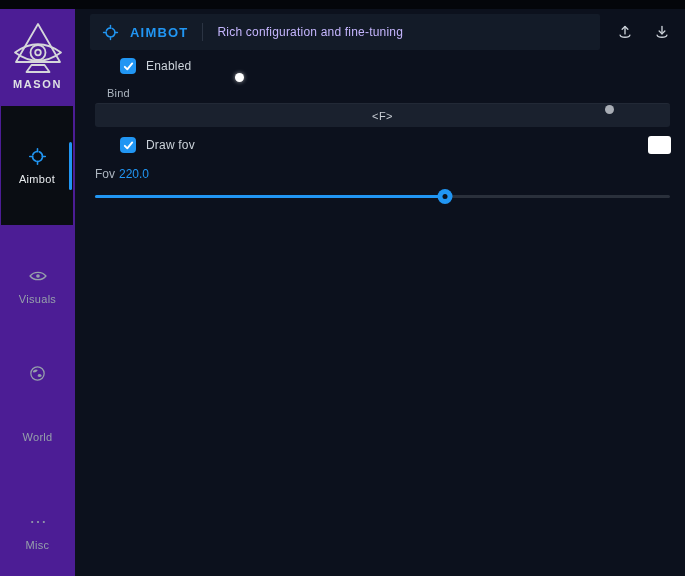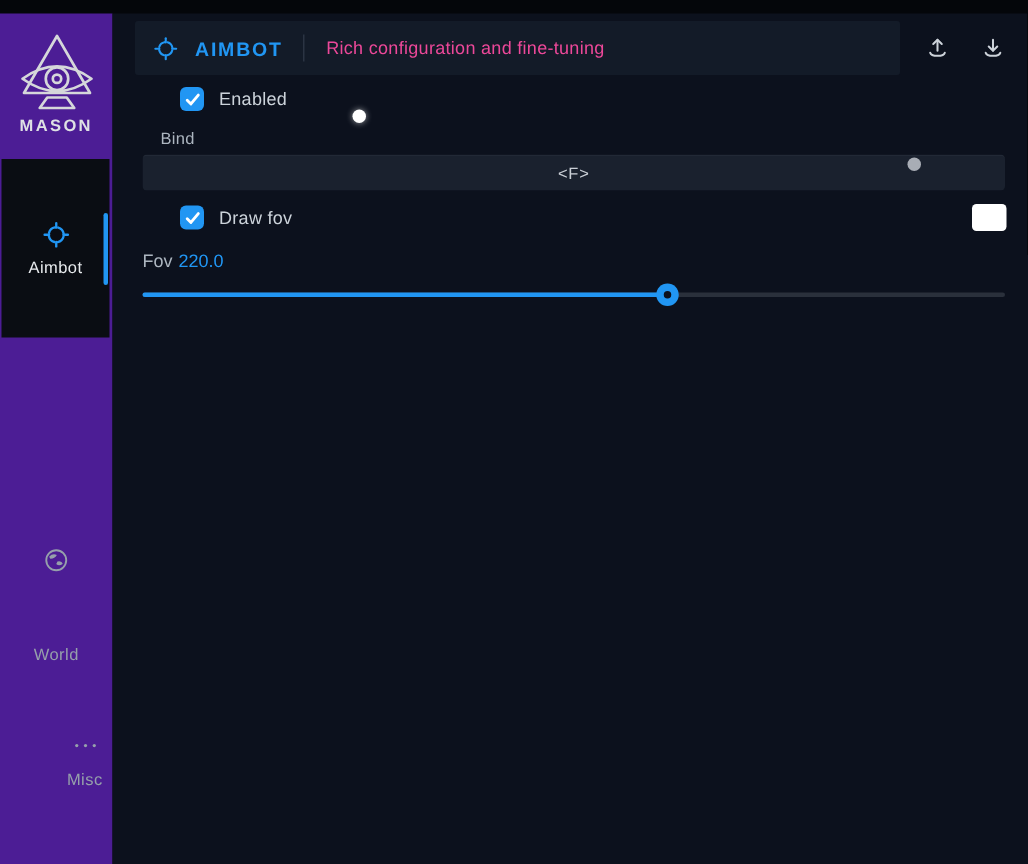--- a/index.html
+++ b/index.html
@@ -17,32 +17,32 @@
   .logo svg{display:block;margin:0 auto;}
   .logo-label{margin-top:3px;font-size:11px;font-weight:bold;color:#dfe1e4;letter-spacing:1.6px;}
   .nav-item{position:absolute;left:0;width:75px;display:flex;flex-direction:column;
     align-items:center;justify-content:center;gap:7px;color:#96a0ab;font-size:11px;cursor:pointer;}
   .nav-item .nav-label{letter-spacing:.3px;}
   .nav-item.active{left:1px;width:72px;top:97px;height:119px;background:#0a0d13;color:#e8ebee;}
   .nav-item.active .nav-icon{color:#2196f3;}
   .active-bar{position:absolute;right:1px;top:36px;width:3px;height:48px;border-radius:2px;}
   .nav-visuals{top:250px;height:52px;}
   .nav-world{top:368px;height:52px;gap:48px;}
-  .nav-misc{top:471px;height:52px;padding-left:19px;}
+  .nav-misc{top:496px;height:52px;}
   .nav-icon{display:flex;align-items:center;justify-content:center;height:20px;}
   
   .main{position:absolute;left:75px;top:9px;width:610px;height:567px;background:#0c111d;}
   .header-bar{
     position:absolute;left:15px;top:5px;width:486px;height:36px;background:#131b28;
     border-radius:2px;display:flex;align-items:center;padding:0 12px;
   }
   .header-crosshair{display:flex;align-items:center;margin-right:11px;}
   .header-title{font-size:13px;font-weight:bold;letter-spacing:1.2px;}
   .header-divider{width:1px;height:18px;background:#2b3443;margin:0 14px;}
-  .header-subtitle{font-size:12px;color:#ec4899;letter-spacing:.2px;}
+  .header-subtitle{font-size:12px;color:#c4b5fd;letter-spacing:.2px;}
   .header-actions{position:absolute;right:13px;top:5px;height:36px;display:flex;align-items:center;gap:17px;}
   .icon-btn{display:flex;align-items:center;justify-content:center;width:20px;height:20px;
     color:#ccd2d9;cursor:pointer;}
   
   .check-row{position:absolute;display:flex;align-items:center;gap:10px;padding-left:25px;}
   .row-enabled{left:20px;top:49px;}
   .row-drawfov{left:20px;top:128px;justify-content:center;}
   .checkbox{width:16px;height:16px;border-radius:4px;display:flex;align-items:center;
     justify-content:center;cursor:pointer;}
   .check-label{font-size:12px;color:#ccd3da;letter-spacing:.2px;}
@@ -96,20 +96,29 @@
           <circle cx="12" cy="12" r="6.3" stroke-dasharray="7 2.9" stroke-dashoffset="-1.5"></circle>
           <path d="M12 2.2 V6"></path>
             <path d="M12 18 V21.8"></path>
             <path d="M2.2 12 H6"></path>
             <path d="M18 12 H21.8"></path>
         </svg>
       </span>
       <span class="nav-label">Aimbot</span>
     </div>
 
+    <div class="nav-item nav-visuals">
+      <span class="nav-icon">
+        <svg width="20" height="20" viewBox="0 0 24 24" fill="none" stroke="currentColor" stroke-width="1.6">
+          <path d="M2.5 12 C7 6.2 17 6.2 21.5 12 C17 17.8 7 17.8 2.5 12 Z"></path>
+          <circle cx="12" cy="12" r="2.2" fill="currentColor" stroke="none"></circle>
+        </svg>
+      </span>
+      <span class="nav-label">Visuals</span>
+    </div>
 
     <div class="nav-item nav-world">
       <span class="nav-icon">
         <svg width="19" height="19" viewBox="0 0 24 24" fill="none" stroke="currentColor" stroke-width="1.6">
           <circle cx="12" cy="12" r="8.4"></circle>
           <path d="M6 9 Q9 5.8 12.5 7.6 Q10.5 11 7 10.8 Z" fill="currentColor" stroke="none"></path>
           <path d="M13 13 Q16.5 12 17.5 15 Q14.5 17.5 12 15.2 Z" fill="currentColor" stroke="none"></path>
         </svg>
       </span>
       <span class="nav-label">World</span>

